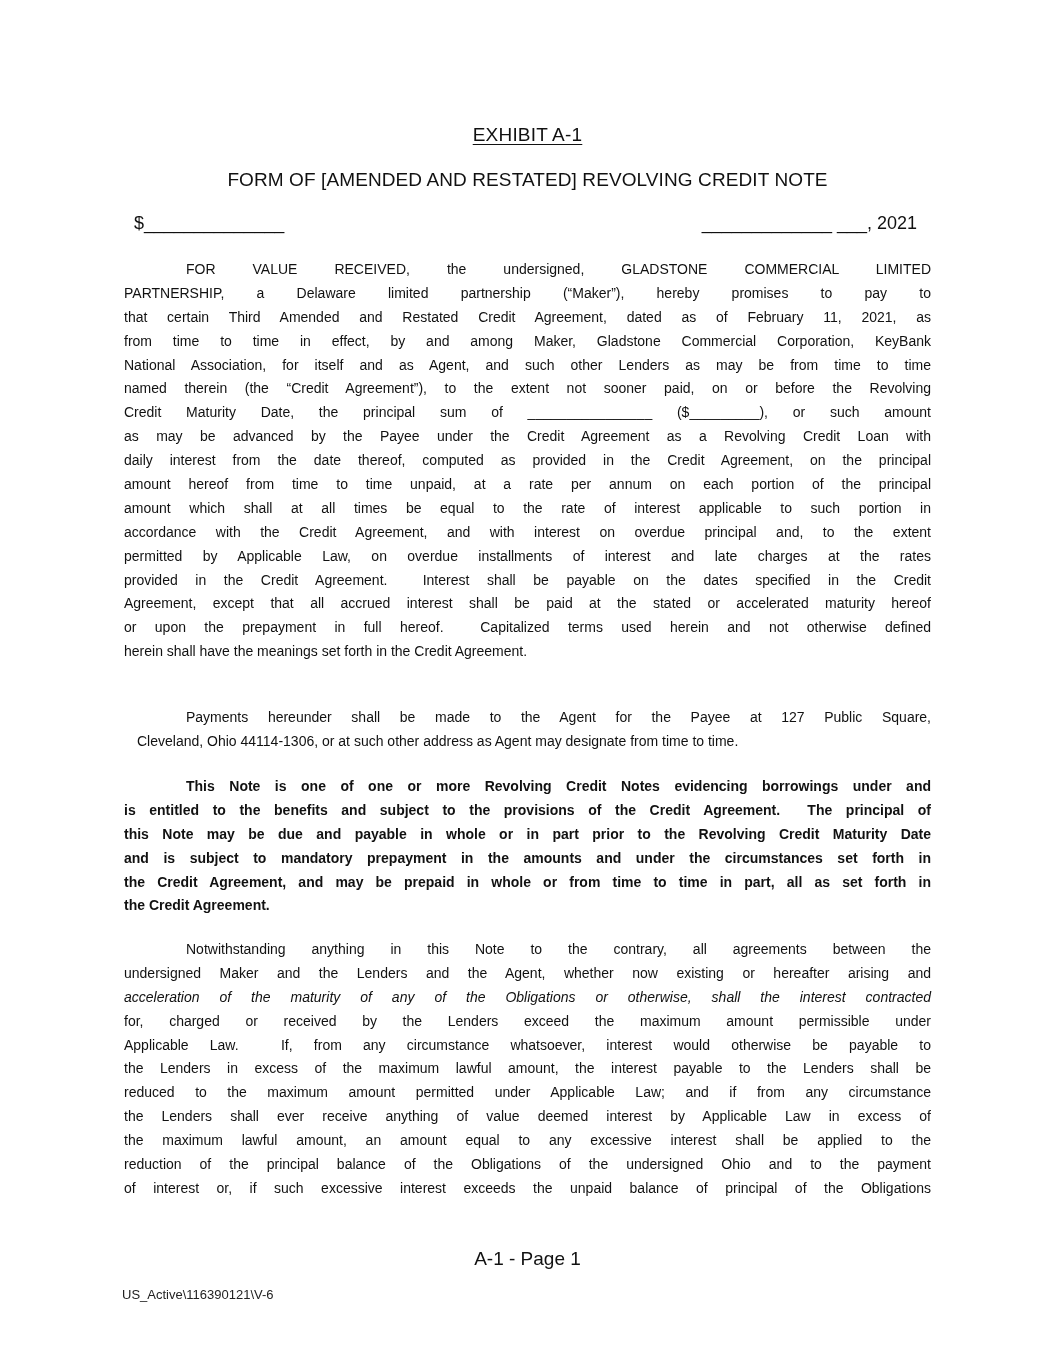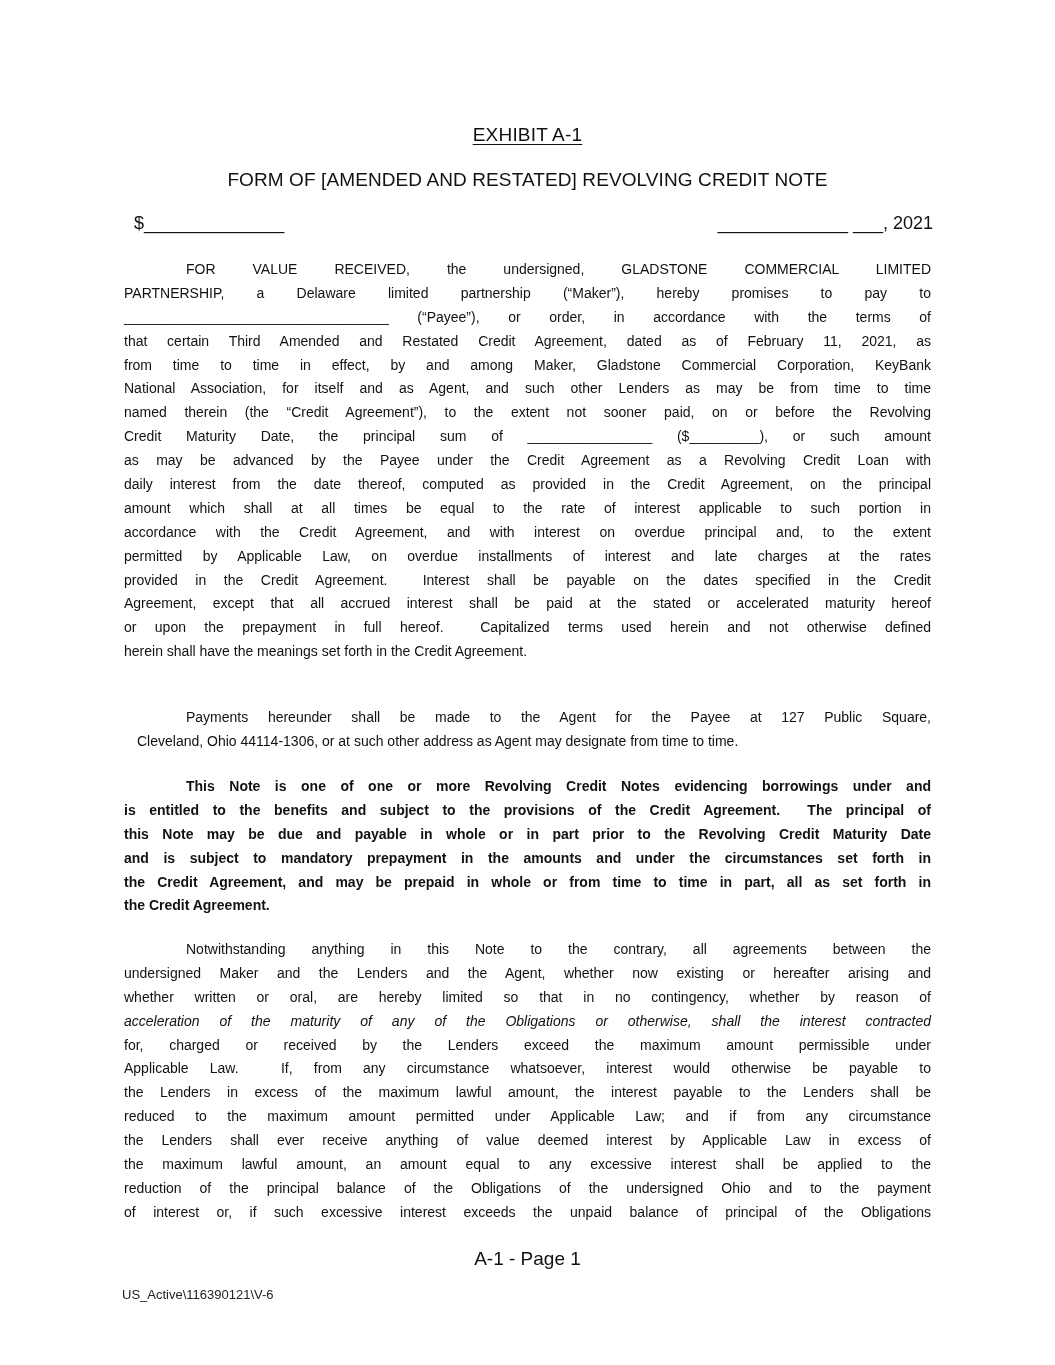--- a/index.html
+++ b/index.html
@@ -44,21 +44,21 @@
     }
     .amount-line {
       position: absolute;
       top: 213px;
       left: 134px;
       font-size: 18px;
     }
     .date-line {
       position: absolute;
       top: 213px;
-      right: 122px;
+      right: 138px;
       font-size: 18px;
     }
     .body-text {
       position: absolute;
       left: 124px;
       width: 807px;
       font-size: 14px;
       line-height: 23.9px;
     }
     .line {
@@ -109,28 +109,28 @@
     <span>$</span><span>______________</span>
   </div>
 
   <div class="date-line">
     <span>_____________ ___</span><span>, 2021</span>
   </div>
 
   <div class="body-text" id="p1">
       <span class="line indent" style="white-space: pre-wrap; word-spacing: 0px;">FOR VALUE RECEIVED, the undersigned, GLADSTONE COMMERCIAL LIMITED</span>
       <span class="line" style="white-space: pre-wrap; word-spacing: 0px;">PARTNERSHIP, a Delaware limited partnership (“Maker”), hereby promises to pay to</span>
-      <span class="line" style="white-space: pre-wrap; word-spacing: 0px;">__________________________________ (“Payee”), or order, in accordance with the terms of</span>
       <span class="line" style="white-space: pre-wrap; word-spacing: 0px;">that certain Third Amended and Restated Credit Agreement, dated as of February 11, 2021, as</span>
       <span class="line" style="white-space: pre-wrap; word-spacing: 0px;">from time to time in effect, by and among Maker, Gladstone Commercial Corporation, KeyBank</span>
       <span class="line" style="white-space: pre-wrap; word-spacing: 0px;">National Association, for itself and as Agent, and such other Lenders as may be from time to time</span>
       <span class="line" style="white-space: pre-wrap; word-spacing: 0px;">named therein (the “Credit Agreement”), to the extent not sooner paid, on or before the Revolving</span>
       <span class="line" style="white-space: pre-wrap; word-spacing: 0px;">Credit Maturity Date, the principal sum of ________________ ($_________), or such amount</span>
       <span class="line" style="white-space: pre-wrap; word-spacing: 0px;">as may be advanced by the Payee under the Credit Agreement as a Revolving Credit Loan with</span>
       <span class="line" style="white-space: pre-wrap; word-spacing: 0px;">daily interest from the date thereof, computed as provided in the Credit Agreement, on the principal</span>
+      <span class="line" style="white-space: pre-wrap; word-spacing: 0px;">amount hereof from time to time unpaid, at a rate per annum on each portion of the principal</span>
       <span class="line" style="white-space: pre-wrap; word-spacing: 0px;">amount which shall at all times be equal to the rate of interest applicable to such portion in</span>
       <span class="line" style="white-space: pre-wrap; word-spacing: 0px;">accordance with the Credit Agreement, and with interest on overdue principal and, to the extent</span>
       <span class="line" style="white-space: pre-wrap; word-spacing: 0px;">permitted by Applicable Law, on overdue installments of interest and late charges at the rates</span>
       <span class="line" style="white-space: pre-wrap; word-spacing: 0px;">provided in the Credit Agreement.  Interest shall be payable on the dates specified in the Credit</span>
       <span class="line" style="white-space: pre-wrap; word-spacing: 0px;">Agreement, except that all accrued interest shall be paid at the stated or accelerated maturity hereof</span>
       <span class="line" style="white-space: pre-wrap; word-spacing: 0px;">or upon the prepayment in full hereof.  Capitalized terms used herein and not otherwise defined</span>
       <span class="line last" style="white-space: pre-wrap; word-spacing: 0px;">herein shall have the meanings set forth in the Credit Agreement.</span>
     </div>
   <div class="body-text" id="p2">
       <span class="line indent" style="white-space: pre-wrap; word-spacing: 0px;">Payments hereunder shall be made to the Agent for the Payee at 127 Public Square,</span>
@@ -140,21 +140,20 @@
       <span class="line indent" style="white-space: pre-wrap; word-spacing: 0px;">This Note is one of one or more Revolving Credit Notes evidencing borrowings under and</span>
       <span class="line" style="white-space: pre-wrap; word-spacing: 0px;">is entitled to the benefits and subject to the provisions of the Credit Agreement.  The principal of</span>
       <span class="line" style="white-space: pre-wrap; word-spacing: 0px;">this Note may be due and payable in whole or in part prior to the Revolving Credit Maturity Date</span>
       <span class="line" style="white-space: pre-wrap; word-spacing: 0px;">and is subject to mandatory prepayment in the amounts and under the circumstances set forth in</span>
       <span class="line" style="white-space: pre-wrap; word-spacing: 0px;">the Credit Agreement, and may be prepaid in whole or from time to time in part, all as set forth in</span>
       <span class="line last" style="white-space: pre-wrap; word-spacing: 0px;">the Credit Agreement.</span>
     </div>
   <div class="body-text" id="p4">
       <span class="line indent" style="white-space: pre-wrap; word-spacing: 0px;">Notwithstanding anything in this Note to the contrary, all agreements between the</span>
       <span class="line" style="white-space: pre-wrap; word-spacing: 0px;">undersigned Maker and the Lenders and the Agent, whether now existing or hereafter arising and</span>
-      <span class="line" style="white-space: pre-wrap; word-spacing: 0px;">whether written or oral, are hereby limited so that in no contingency, whether by reason of</span>
       <span class="line" style="white-space: pre-wrap; word-spacing: 0px; font-style: italic;">acceleration of the maturity of any of the Obligations or otherwise, shall the interest contracted</span>
       <span class="line" style="white-space: pre-wrap; word-spacing: 0px;">for, charged or received by the Lenders exceed the maximum amount permissible under</span>
       <span class="line" style="white-space: pre-wrap; word-spacing: 0px;">Applicable Law.  If, from any circumstance whatsoever, interest would otherwise be payable to</span>
       <span class="line" style="white-space: pre-wrap; word-spacing: 0px;">the Lenders in excess of the maximum lawful amount, the interest payable to the Lenders shall be</span>
       <span class="line" style="white-space: pre-wrap; word-spacing: 0px;">reduced to the maximum amount permitted under Applicable Law; and if from any circumstance</span>
       <span class="line" style="white-space: pre-wrap; word-spacing: 0px;">the Lenders shall ever receive anything of value deemed interest by Applicable Law in excess of</span>
       <span class="line" style="white-space: pre-wrap; word-spacing: 0px;">the maximum lawful amount, an amount equal to any excessive interest shall be applied to the</span>
       <span class="line" style="white-space: pre-wrap; word-spacing: 0px;">reduction of the principal balance of the Obligations of the undersigned Ohio and to the payment</span>
       <span class="line" style="white-space: pre-wrap; word-spacing: 0px;">of interest or, if such excessive interest exceeds the unpaid balance of principal of the Obligations</span>
     </div>

